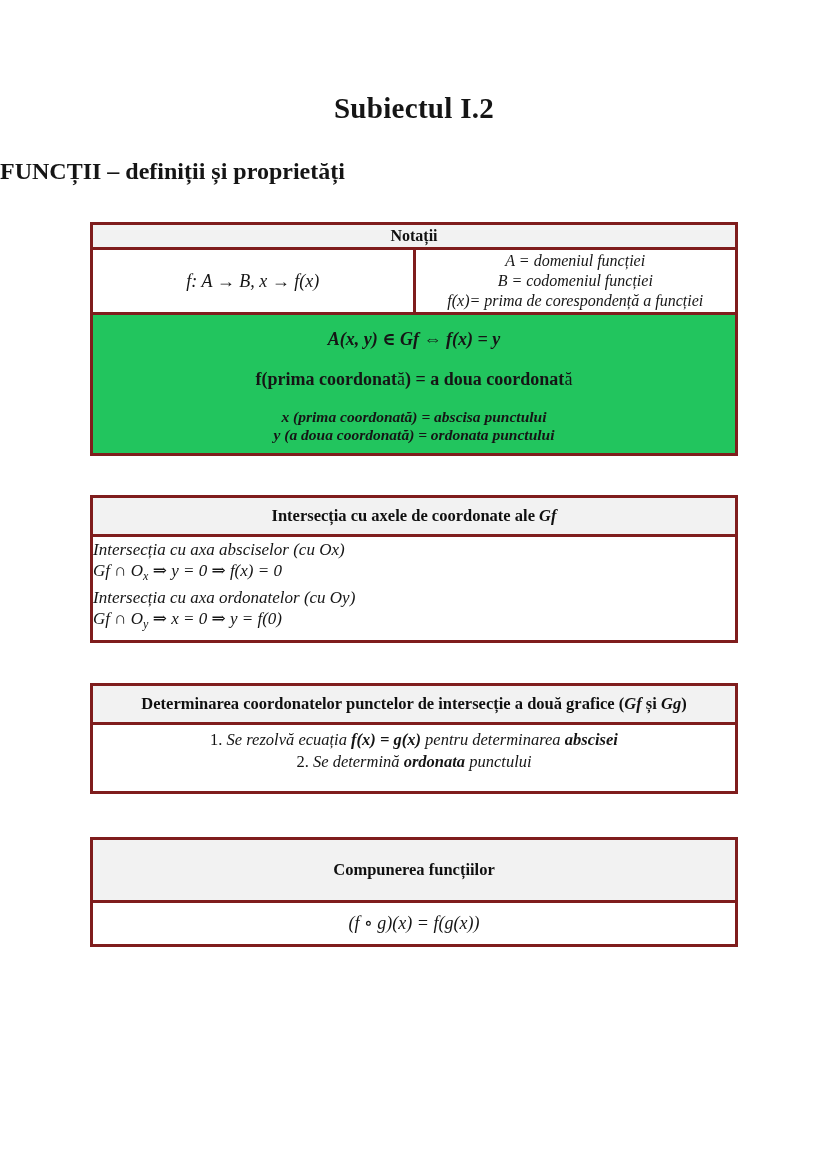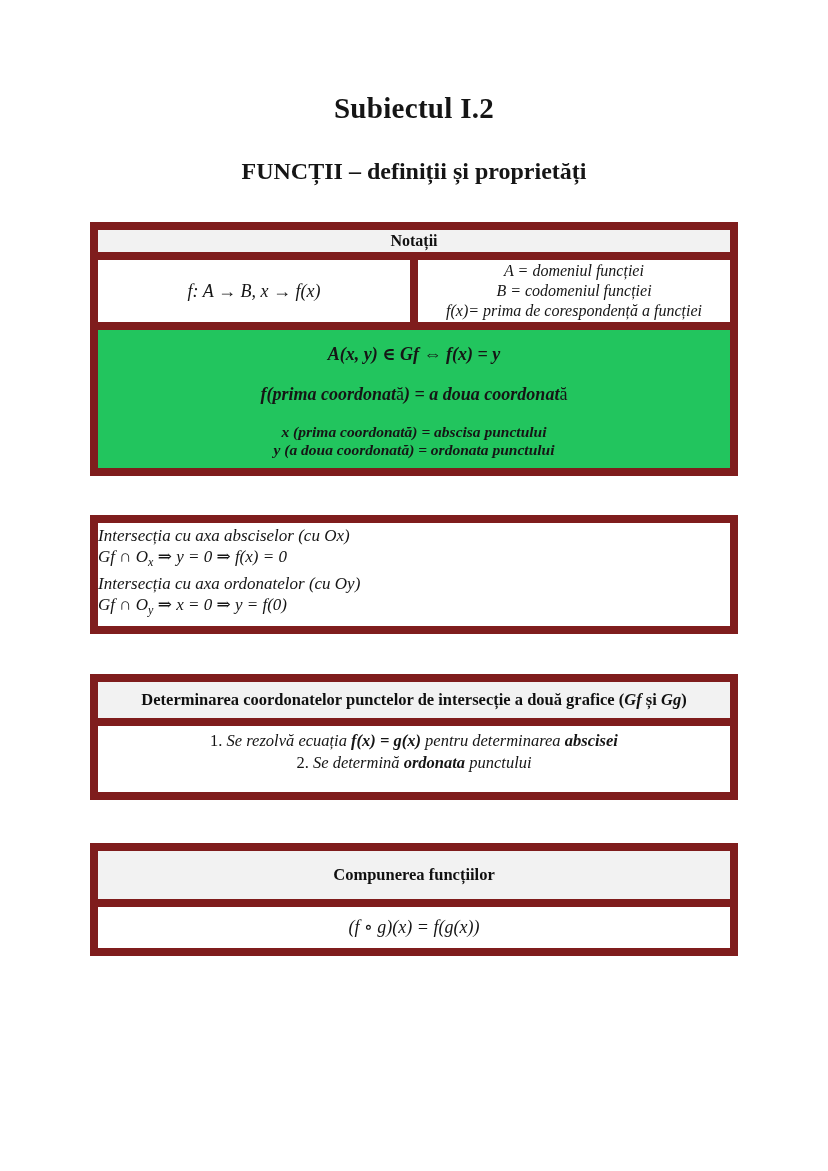--- a/index.html
+++ b/index.html
@@ -14,31 +14,30 @@
   .page { width: 828px; height: 996px; position: relative; }
 
   .title {
     margin: 0; padding-top: 92px;
     text-align: center;
     font-size: 29px; font-weight: bold;
     letter-spacing: 0.3px;
   }
   .subtitle {
     margin: 33px 0 0;
-    text-align: center;
     font-size: 24px; font-weight: bold;
   }
 
   table.doc {
     width: 648px;
     margin-left: 90px;
     border-collapse: collapse;
     table-layout: fixed;
   }
-  .doc th, .doc td { border: 8px solid #7f1d1d; }
+  .doc th, .doc td { border: 3px solid #7f1d1d; }
 
   th.hdr {
     background: #f2f2f2;
     text-align: center;
     font-weight: bold;
     font-size: 16.5px;
     color: #101010;
   }
 
   
@@ -54,21 +53,21 @@
     text-align: center; line-height: 20px;
     padding: 1px 4px;
   }
   .cell-merged {
     background: #22c55e;
     text-align: center;
     padding: 13px 4px 9px;
   }
   .graph-line { font-weight: bold; font-style: italic; font-size: 18px; }
   .coord-line { margin-top: 19px; font-size: 18px; }
-  .coord-line .bi { font-weight: bold; font-style: italic; }
+  .coord-line .bi { font-weight: bold; }
   .coord-line .ri { font-style: normal; font-weight: normal; }
   .small-lines {
     margin-top: 18px;
     font-weight: bold; font-style: italic;
     font-size: 15.5px; line-height: 18px;
   }
 
   
   .t2 { margin-top: 39px; }
   .t2 th.hdr { padding: 8px 0; }
@@ -88,21 +87,21 @@
     text-align: center;
     font-size: 16.5px; line-height: 22px;
     padding: 4px 2px 18px;
   }
   .t3 .num { font-style: normal; }
   .t3 .it { font-style: italic; }
   .t3 .bmath { font-weight: bold; font-style: italic; }
 
   
   .t4 { margin-top: 43px; }
-  .t4 th.hdr { padding: 14px 0; }
+  .t4 th.hdr { padding: 20px 0; }
   .t4 .body-cell {
     text-align: center; font-style: italic;
     font-size: 18px; padding: 9px 0 10px;
   }
 </style>
 </head>
 <body>
 
 <div class="page">
 
@@ -130,20 +129,23 @@
           <div>x (prima coordonată) = abscisa punctului</div>
           <div>y (a doua coordonată) = ordonata punctului</div>
         </div>
       </td>
     </tr>
   </tbody>
     </table>
 
   <table class="doc t2">
     <tbody>
+        <tr>
+      <th class="hdr"><span>Intersecția cu axele de coordonate ale </span><span class="gfi">Gf</span></th>
+    </tr>
     <tr>
       <td class="body-cell">
         <div>Intersecția cu axa absciselor (cu Ox)</div>
         <div><span>Gf ∩ O</span><sub class="s">x</sub><span> ⇒ y = 0  ⇒ f(x) = 0</span></div>
         <div>Intersecția cu axa ordonatelor (cu Oy)</div>
         <div><span>Gf ∩ O</span><sub class="s">y</sub><span> ⇒ x = 0  ⇒ y = f(0)</span></div>
       </td>
     </tr>
   </tbody>
     </table>

